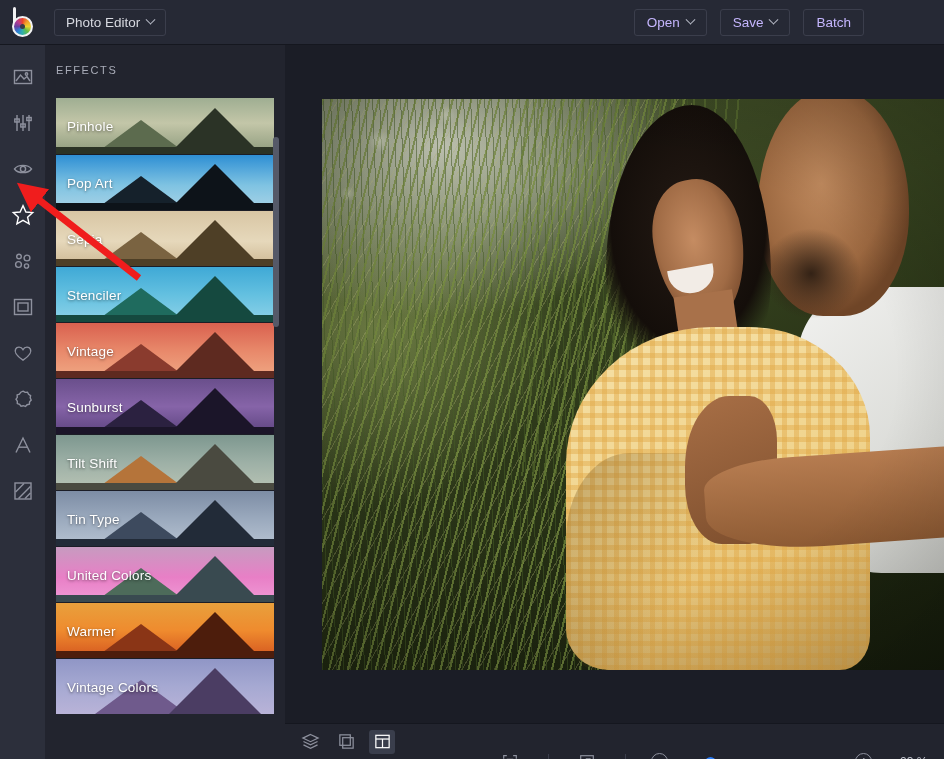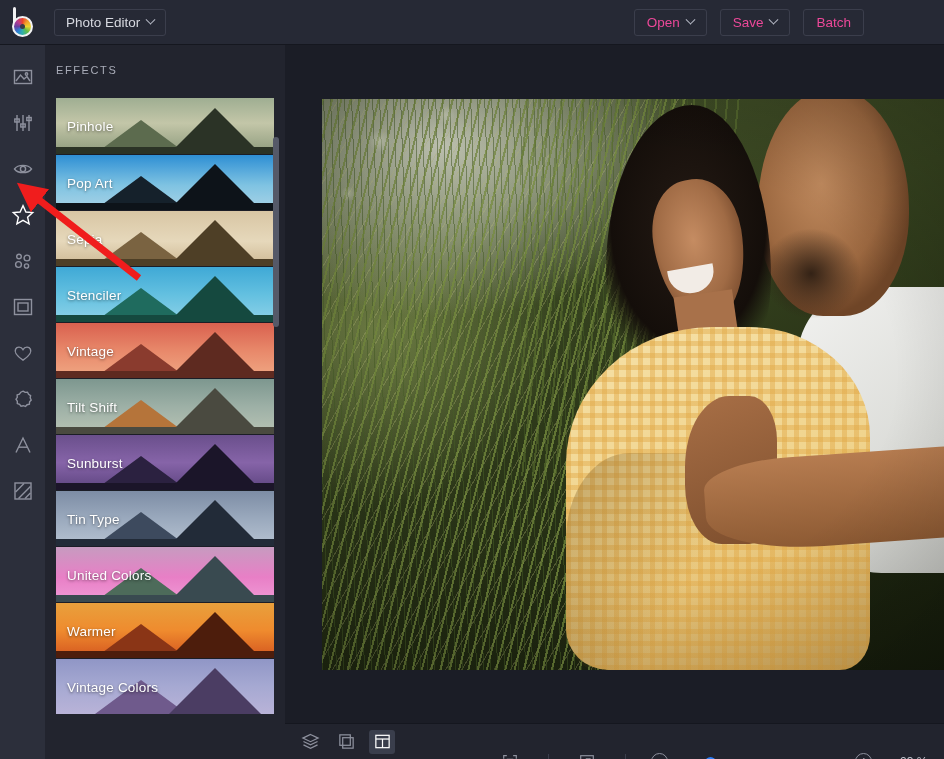--- a/index.html
+++ b/index.html
@@ -54,21 +54,21 @@
     border-right: 1.3px solid #b9bcc8; border-bottom: 1.3px solid #b9bcc8;
     transform: rotate(45deg) translate(-2px,-2px); }
 
   .topbar-right {
     margin-left: auto; display: flex; align-items: center; gap: 13px;
     padding-right: 80px;
   }
   .tb-btn {
     height: 27px; padding: 0 12px;
     display: flex; align-items: center; gap: 7px;
-    color: #ec4899; font-size: 13.5px;
+    color: #c4b5fd; font-size: 13.5px;
     border: 1px solid #3b3e4c; border-radius: 3px;
     background: transparent; cursor: pointer;
   }
 
   
   .rail {
     position: absolute; top: 45px; left: 0; width: 45px; height: 714px;
     background: #2c2f3b;
     display: flex; flex-direction: column; align-items: center;
     padding-top: 18px; gap: 18px;
@@ -411,35 +411,35 @@
           <div class="thumb">
             <div class="sky" style="background: linear-gradient(rgb(217, 97, 79) 0%, rgb(232, 136, 106) 50%, rgb(240, 168, 132) 100%);"></div>
             <div class="mtn" style="--m1: #8a3b2e; --m2: #5e2a20;">
               <div class="ridge" style="--m2: #5e2a20; background: rgb(94, 42, 32);"></div>
             </div>
           </div>
           <div class="label">Vintage</div>
         </div>
         <div class="fx">
           <div class="thumb">
+            <div class="sky" style="background: linear-gradient(rgb(106, 79, 140) 0%, rgb(134, 100, 168) 50%, rgb(93, 68, 128) 100%);"></div>
+            <div class="mtn" style="--m1: #2b2140; --m2: #1b1529;">
+              <div class="ridge" style="--m2: #1b1529; background: rgb(27, 21, 41);"></div>
+            </div>
+          </div>
+          <div class="label">Sunburst</div>
+        </div>
+        <div class="fx">
+          <div class="thumb">
             <div class="sky" style="background: linear-gradient(rgb(125, 151, 143) 0%, rgb(157, 176, 166) 50%, rgb(184, 195, 180) 100%);"></div>
             <div class="mtn" style="--m1: #b5743a; --m2: #4a4a40;">
               <div class="ridge" style="--m2: #4a4a40; background: rgb(74, 74, 64);"></div>
             </div>
           </div>
           <div class="label">Tilt Shift</div>
-        </div>
-        <div class="fx">
-          <div class="thumb">
-            <div class="sky" style="background: linear-gradient(rgb(106, 79, 140) 0%, rgb(134, 100, 168) 50%, rgb(93, 68, 128) 100%);"></div>
-            <div class="mtn" style="--m1: #2b2140; --m2: #1b1529;">
-              <div class="ridge" style="--m2: #1b1529; background: rgb(27, 21, 41);"></div>
-            </div>
-          </div>
-          <div class="label">Sunburst</div>
         </div>
         <div class="fx">
           <div class="thumb">
             <div class="sky" style="background: linear-gradient(rgb(125, 141, 165) 0%, rgb(154, 169, 189) 50%, rgb(182, 194, 209) 100%);"></div>
             <div class="mtn" style="--m1: #3d4a5e; --m2: #222b38;">
               <div class="ridge" style="--m2: #222b38; background: rgb(34, 43, 56);"></div>
             </div>
           </div>
           <div class="label">Tin Type</div>
         </div>

